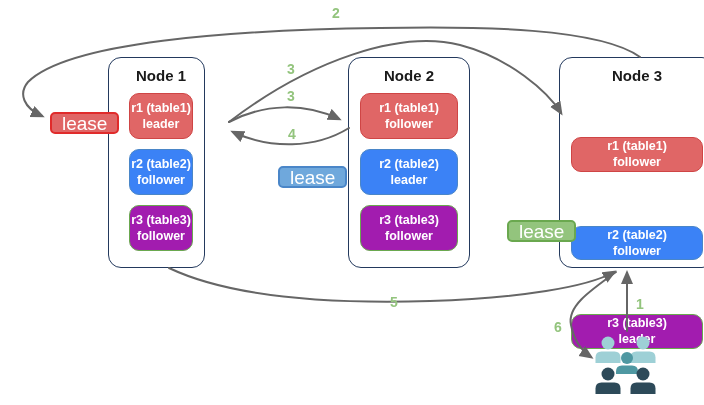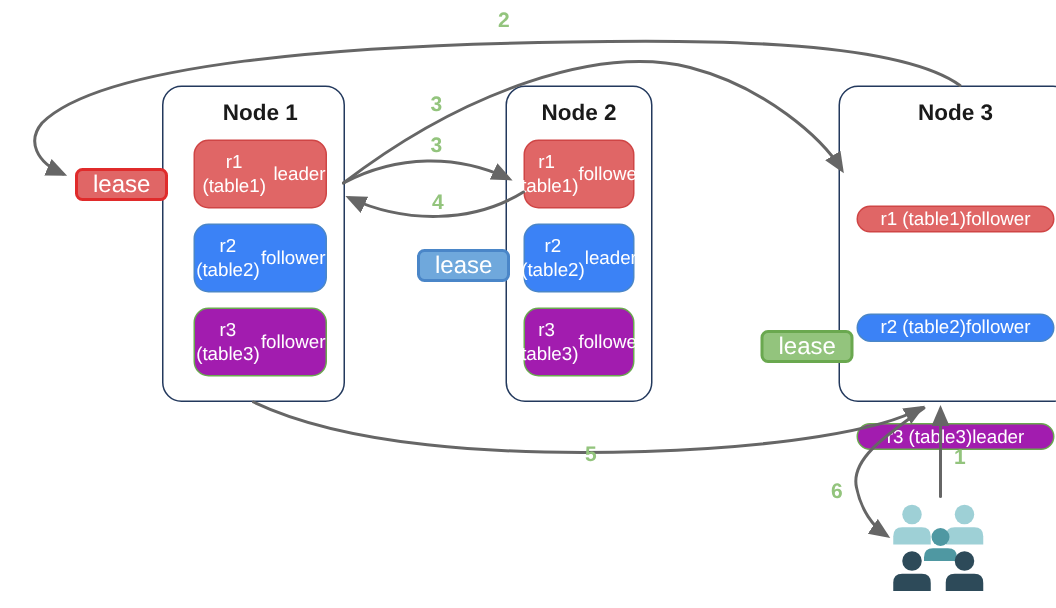--- a/index.html
+++ b/index.html
@@ -21,58 +21,59 @@
     height: 211px;
     background: #ffffff;
     border: 1.5px solid #23395d;
     border-radius: 13px;
     display: flex;
     flex-direction: column;
     align-items: center;
     padding: 9px 11px 0 11px;
     z-index: 2;
   }
-  .node-1 { left: 108px; width: 122px; padding-left: 20px; }
-  .node-2 { left: 337px; width: 98px; }
+  .node-1 { left: 108px; width: 97px; padding-left: 20px; }
+  .node-2 { left: 348px; width: 122px; }
   .node-3 { left: 559px; width: 156px; gap: 44px; }
 
   .node-title {
     font-size: 15px;
     font-weight: 700;
     color: #1a1a1a;
     margin-bottom: 9px;
     text-align: center;
   }
 
   .replica {
     width: 100%;
     height: 46px;
     border-radius: 10px;
     margin-bottom: 10px;
     color: #ffffff;
     font-size: 12.5px;
     line-height: 1.3;
     display: flex;
-    flex-direction: row;
+    flex-direction: column;
     align-items: center;
     justify-content: center;
     text-align: center;
+    font-weight: bold;
   }
   .replica.red   { background: #e06666; border: 1.5px solid #cf4545; }
   .replica.blue  { background: #3b82f6; border: 1.5px solid #4a86c8; }
   .replica.green { background: #a21caf; border: 1.5px solid #6aa84f; }
 
   
   .lease {
     position: absolute;
     height: 22px;
     padding: 0 10px;
     border-radius: 5px;
     color: #ffffff;
-    font-size: 16px;
+    font-size: 19px;
     line-height: 19px;
     text-align: center;
     z-index: 2;
   }
   .lease-red   { left: 50px;  top: 112px; background: #e06666; border: 2px solid #e02b2b; }
   .lease-blue  { left: 278px; top: 166px; background: #6fa8dc; border: 2px solid #4a86c8; }
   .lease-green { left: 507px; top: 220px; background: #93c47d; border: 2px solid #6aa84f; }
 
   
   .step {

